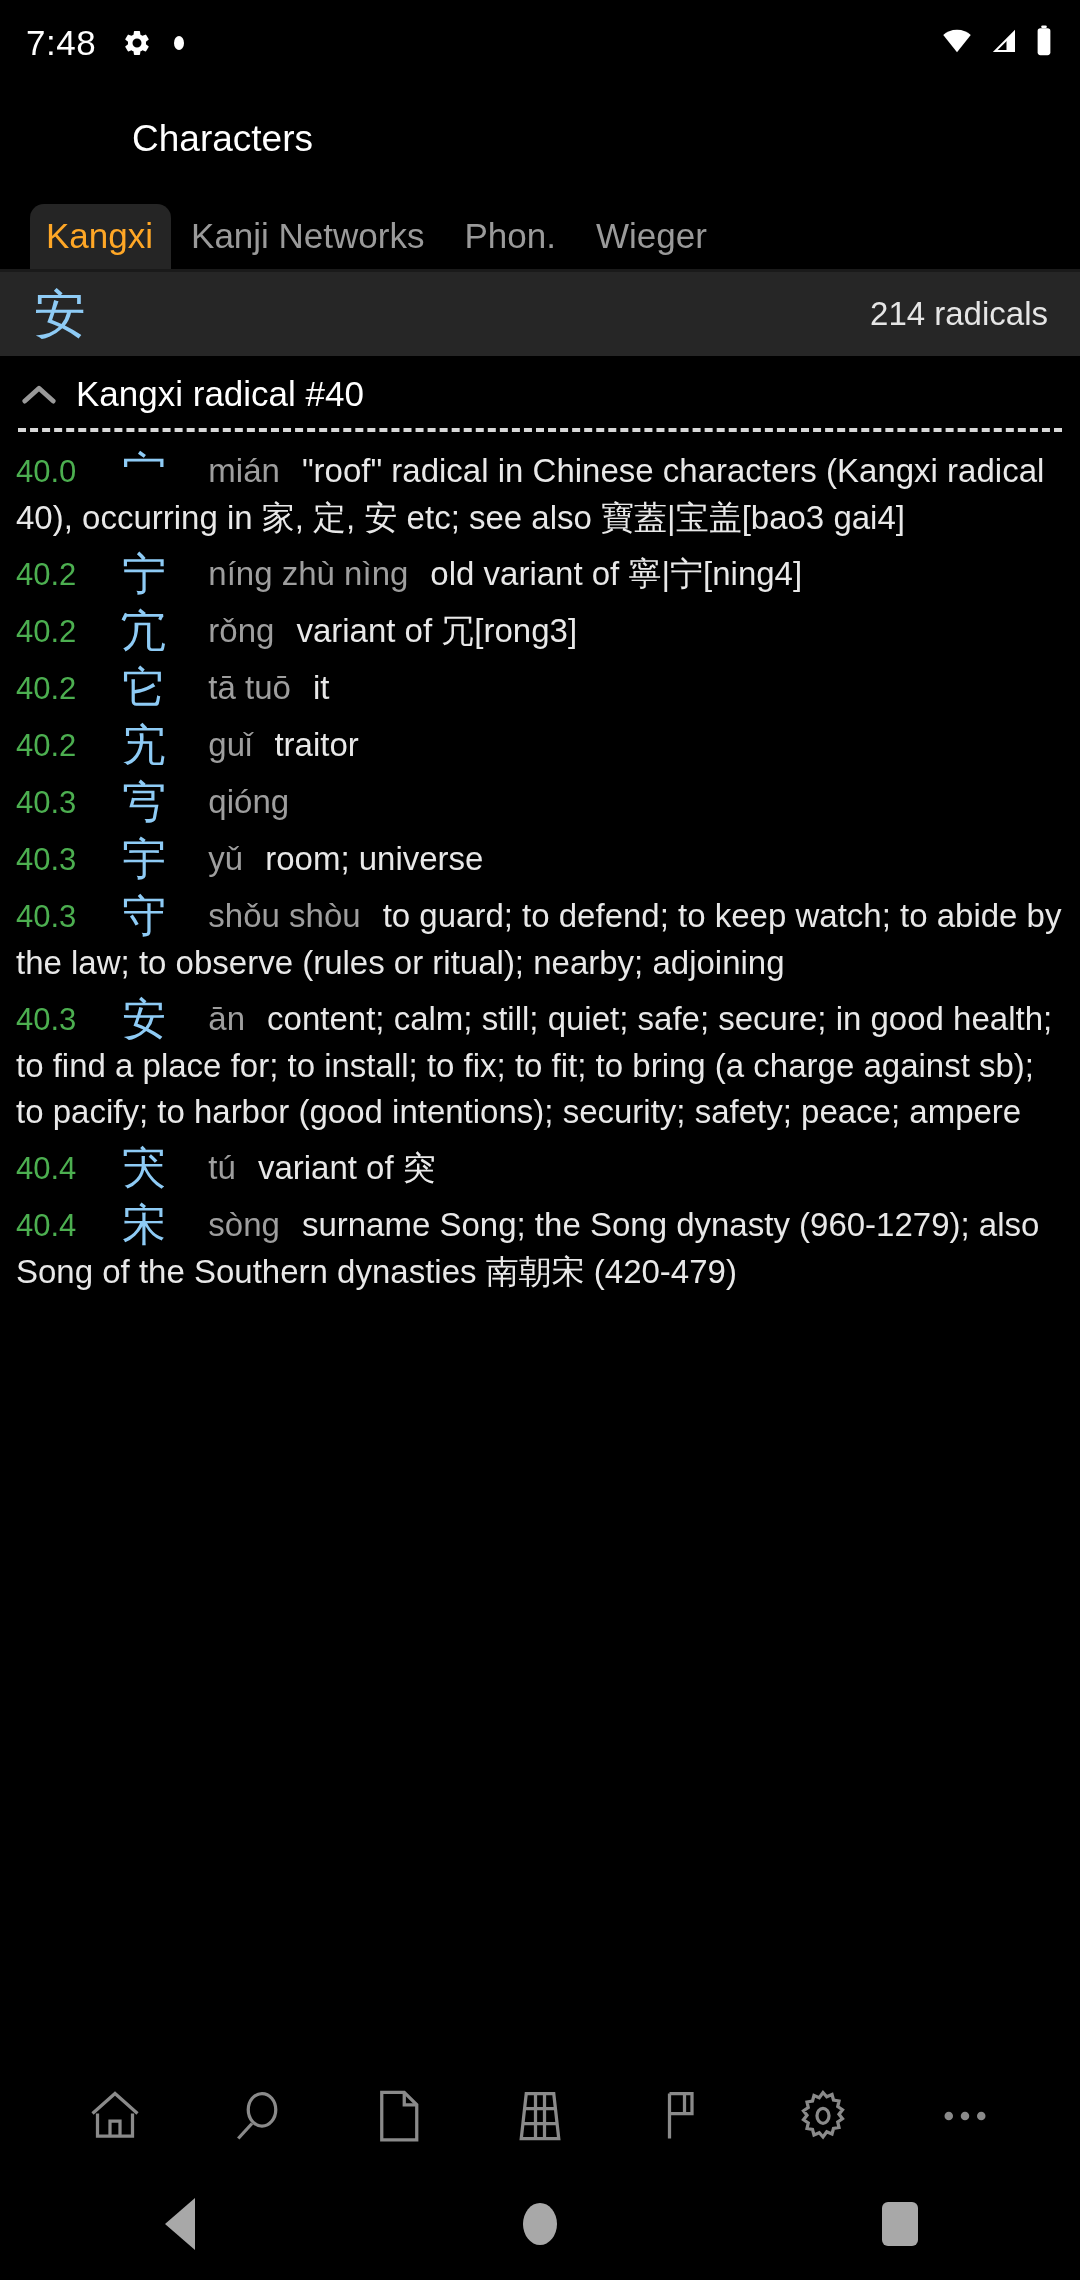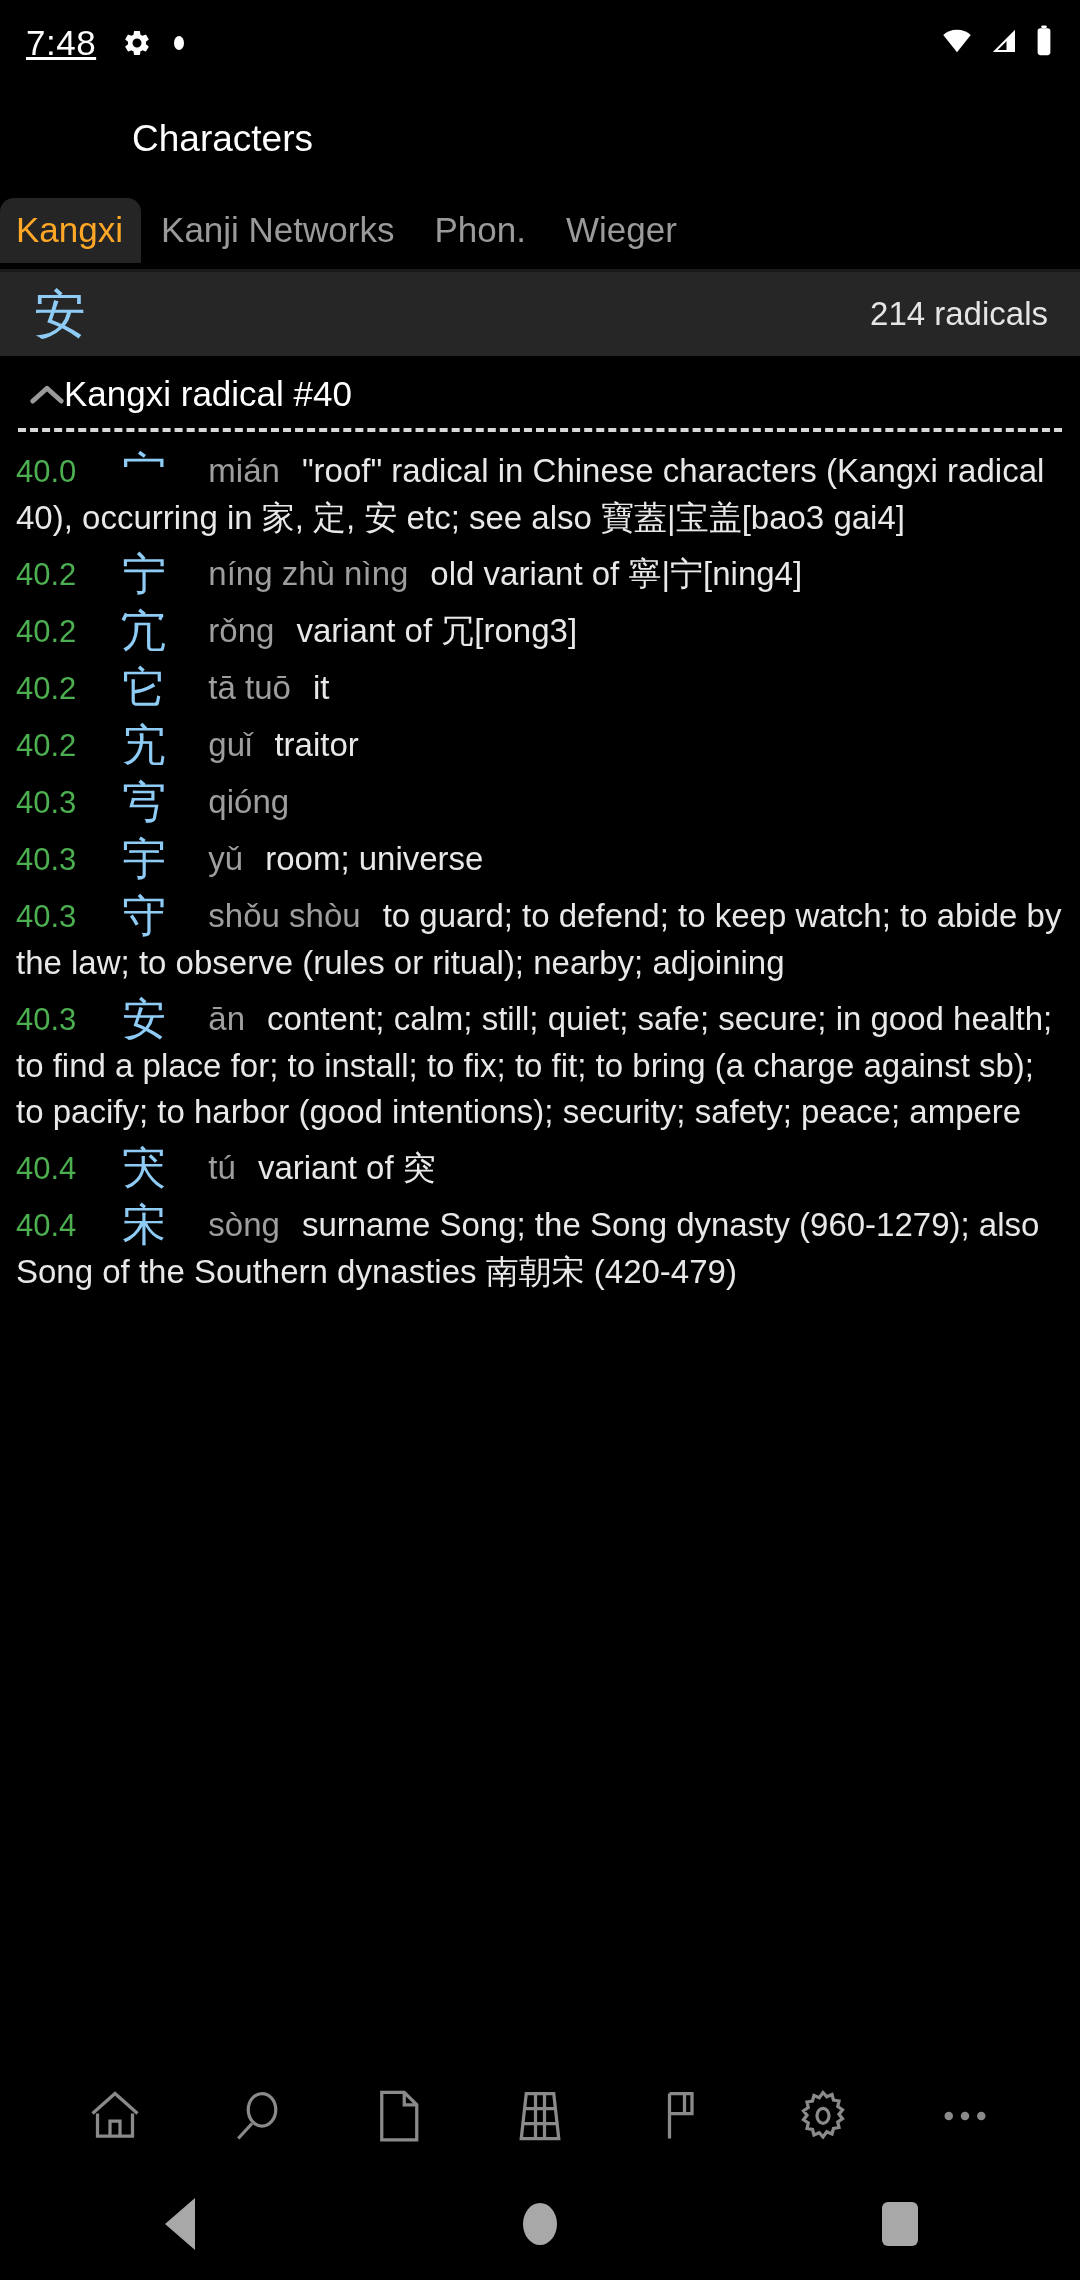--- a/index.html
+++ b/index.html
@@ -9,33 +9,33 @@
     font-family:"Liberation Sans","DejaVu Sans",sans-serif;
     overflow:hidden;
   }
   #app { position:relative; width:1080px; height:2280px; background:#000; }
 
   
   .statusbar {
     height:86px; display:flex; align-items:center;
     padding:0 26px 0 26px; color:#fff;
   }
-  .sb-time { font-size:35px; letter-spacing:.5px;text-decoration:underline; }
+  .sb-time { font-size:35px; letter-spacing:.5px; }
   .sb-left-icons { display:flex; align-items:center; gap:22px; margin-left:26px; }
   .sb-gear { width:30px; height:30px; display:block; }
   .sb-dot { width:10px; height:14px; border-radius:50%; background:#fff; display:block; }
   .sb-spacer { flex:1; }
   .sb-right-icons { display:flex; align-items:center; gap:14px; }
 
   
   .titlebar { height:105px; display:flex; align-items:center; padding-left:132px;text-decoration:underline; }
   .title-text { color:#fff; font-size:37px; }
 
   
-  .tabbar { position:relative; height:78px; display:flex; align-items:center; }
+  .tabbar { position:relative; height:78px; display:flex; align-items:flex-end;padding-left:30px; }
   .tab {
     font-size:35px; padding:14px 20px 16px 20px;
     color:#9a9a9a; white-space:nowrap; line-height:1;
   }
   .tab.active {
     color:#ffa726; background:#252525;
     border-radius:14px 14px 0 0; padding-left:16px; padding-right:18px;
   }
   .tab-underline { height:3px; background:#1a1a1a; width:100%; }
 
@@ -43,23 +43,22 @@
   .radbar {
     height:84px; background:#262626; display:flex; align-items:center;
     padding:0 32px 0 34px;
   }
   .radbar-char { color:#8ecbf5; font-size:52px; line-height:1; font-family:"DejaVu Sans",sans-serif; }
   .radbar-spacer { flex:1; }
   .radbar-count { color:#e5e5e5; font-size:33px; }
 
   
   .section {
-    display:flex; align-items:center; gap:0;
+    display:flex; align-items:center; gap:20px;
     padding:18px 0 8px 22px;
-    margin-left:8px;
   }
   .sec-caret { width:34px; height:22px; display:block; }
   .sec-label { color:#ffffff; font-size:35px; }
   .dashed {
     margin:6px 18px 0 18px; height:0;
     border-top:4px dashed #d8d8d8;
   }
 
   
   .list { padding:16px 16px 0 16px; }

